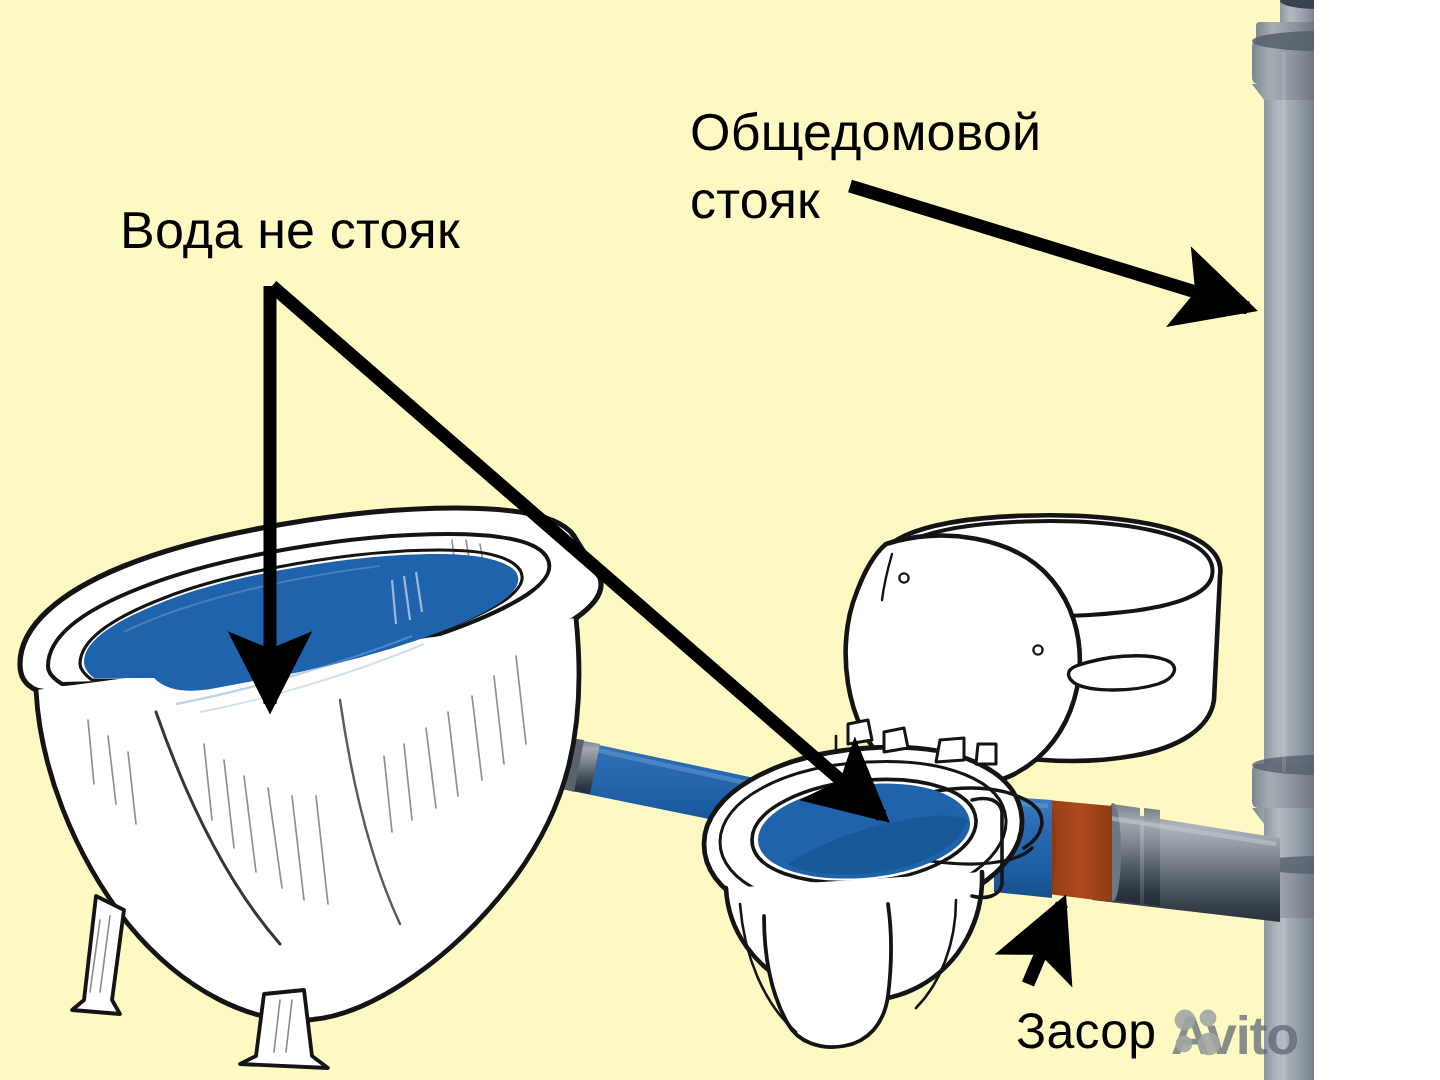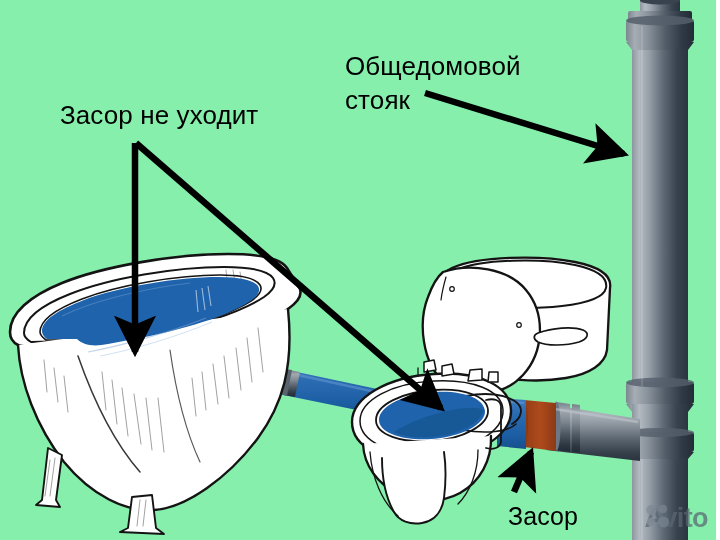--- a/index.html
+++ b/index.html
@@ -5,24 +5,25 @@
   html, body {
     margin: 0;
     padding: 0;
     background: #ffffff;
   }
   body {
     font-family: "Liberation Sans", sans-serif;
   }
   #scene {
     position: relative;
-    width: 716px;
+    width: 643px;
     height: 540px;
-    background: #86efac;
+    background: #fef9c3;
     overflow: hidden;
+    padding-left: 14px;
   }
   #scene svg {
     position: absolute;
     left: 0;
     top: 0;
   }
   .lbl {
     position: absolute;
     color: #000000;
     font-family: "Liberation Sans", sans-serif;
@@ -358,21 +359,21 @@
       <line x1="135" y1="143" x2="135" y2="352" stroke-width="6.5" marker-end="url(#arrowHead)"></line>
       <line x1="136" y1="143" x2="441" y2="408" stroke-width="6.5" marker-end="url(#arrowHead)"></line>
       <line x1="425" y1="93" x2="624" y2="154" stroke-width="6.5" marker-end="url(#arrowHead)"></line>
       <line x1="514" y1="492" x2="531" y2="452" stroke-width="6.5" marker-end="url(#arrowHead)"></line>
     </g>
   </svg>
 
   <div class="lbl" id="label-stack">Общедомовой
 стояк</div>
 
-  <div class="lbl" id="label-water">Засор не уходит</div>
+  <div class="lbl" id="label-water">Вода не стояк</div>
 
   <div class="lbl" id="label-clog">Засор</div>
 
   <div class="wm">
     <svg width="26" height="26" viewBox="0 0 26 26">
       <circle cx="6.5" cy="7" r="5.2" fill="#7b8794" opacity="0.9"></circle>
       <circle cx="18" cy="6" r="4.2" fill="#7b8794" opacity="0.9"></circle>
       <circle cx="6" cy="19" r="4.2" fill="#7b8794" opacity="0.9"></circle>
       <circle cx="18.5" cy="19" r="5.6" fill="#7b8794" opacity="0.9"></circle>
     </svg>

